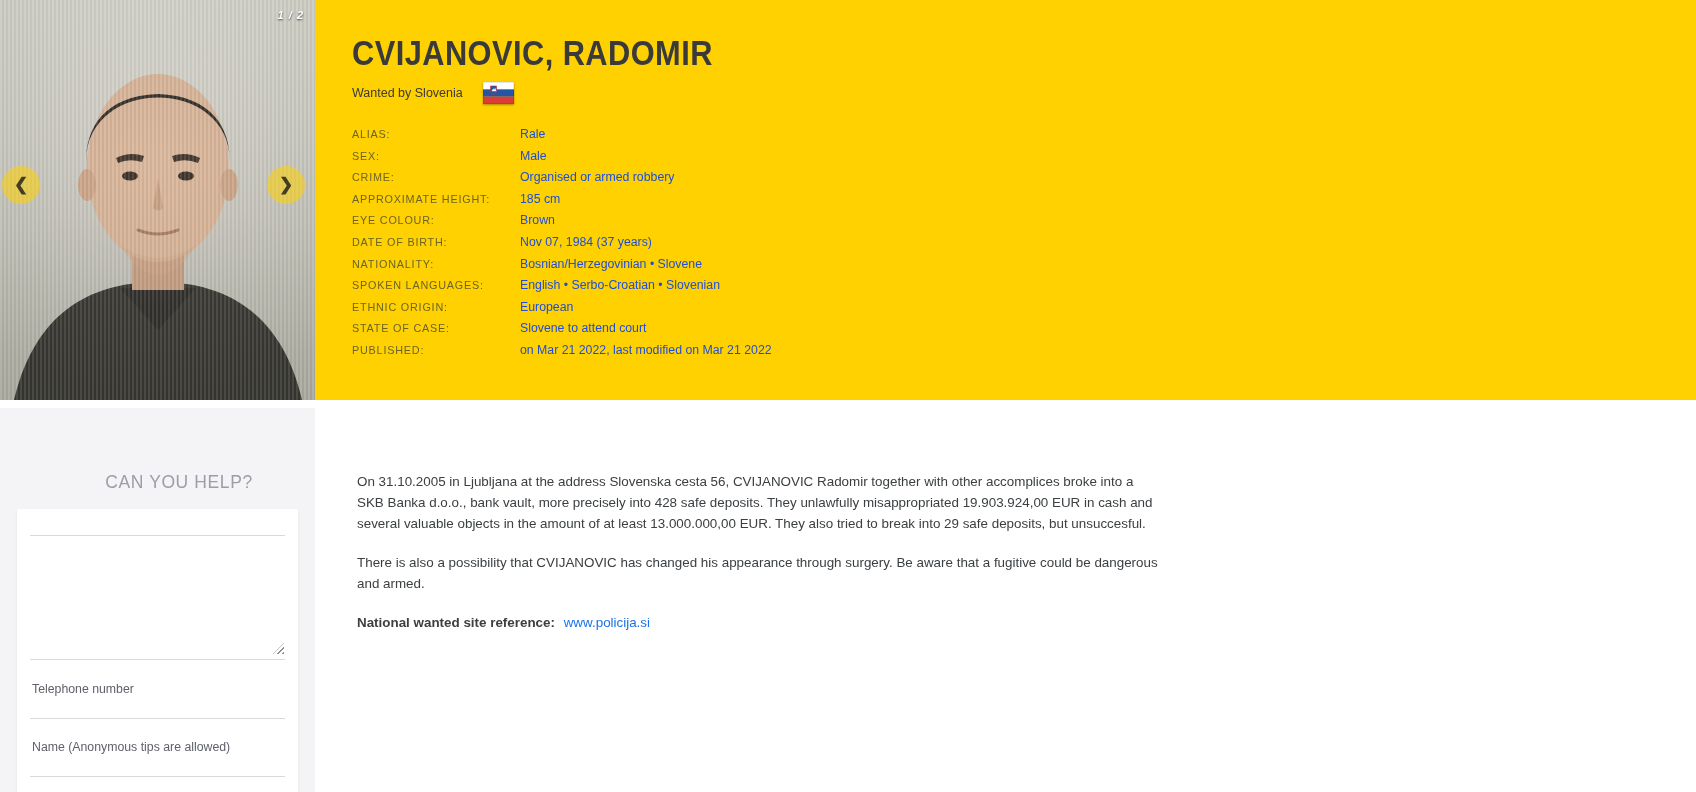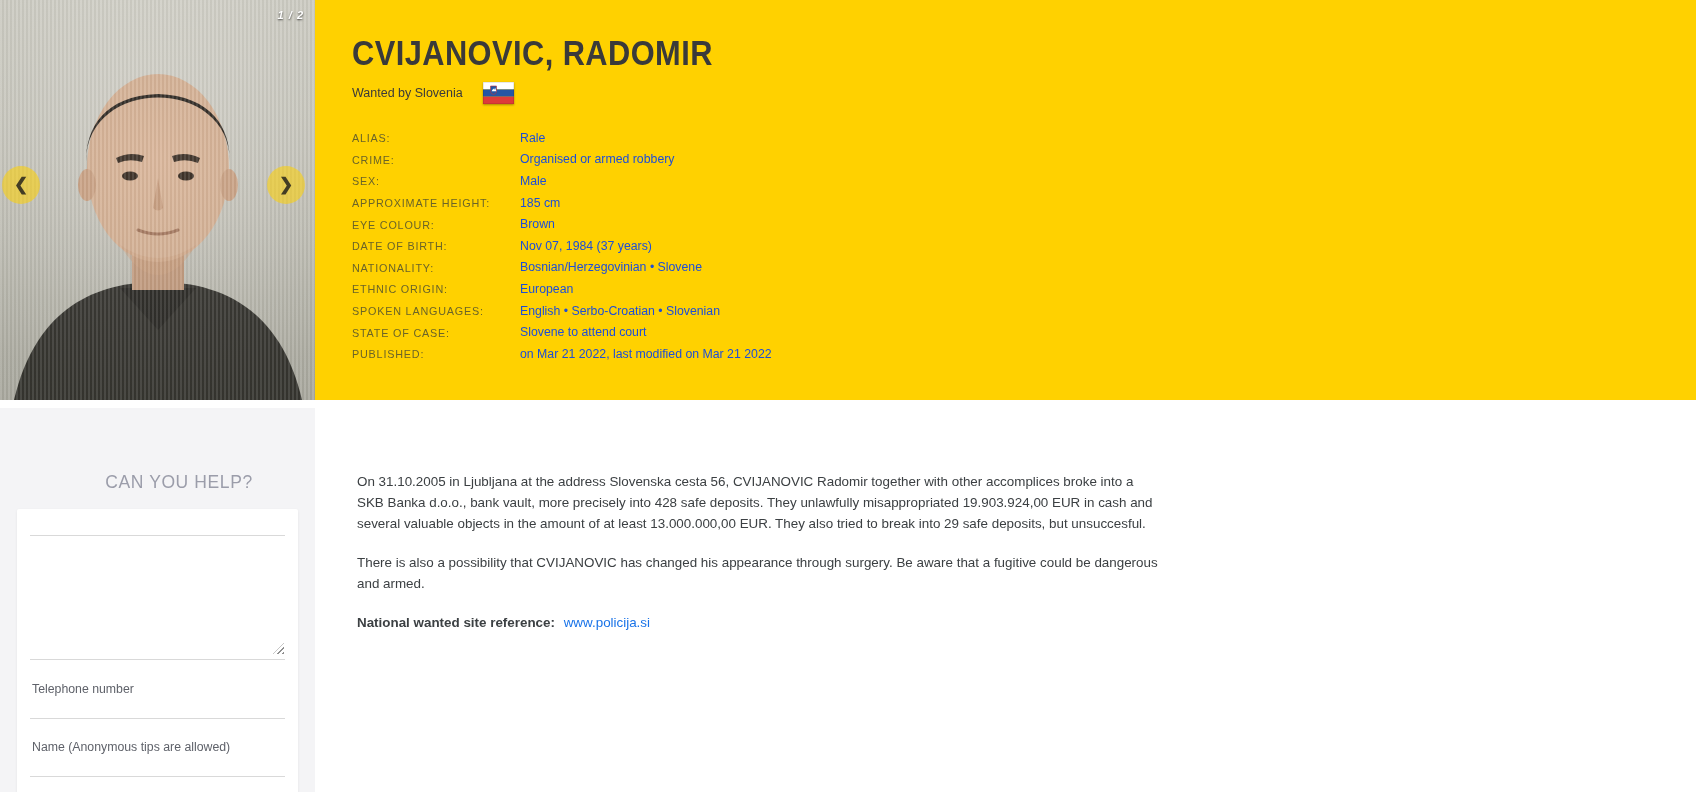--- a/index.html
+++ b/index.html
@@ -27,21 +27,21 @@
   .nav-next { right:10px; }
 
   .yellow-panel { flex:1; background:#ffd100; padding-left:37px; }
   .wanted-name { margin:33px 0 0; font-size:35px; font-weight:bold; color:#3a3a3a; letter-spacing:0.5px;
     white-space:nowrap; transform:scaleX(0.88); transform-origin:left center; }
   .wanted-by-row { display:flex; align-items:center; gap:20px; margin-top:9px; }
   .wanted-by-text { font-size:12.5px; color:#3a3a3a; }
   .flag { width:31px; height:22px; box-shadow:0 1px 2px rgba(0,0,0,0.35); display:block; }
 
   .details { margin-top:23px; }
-  .detail-row { display:flex; align-items:center; height:21.6px; }
+  .detail-row { display:flex; align-items:flex-start; height:21.6px; }
   .detail-label { flex:0 0 168px; width:168px; font-size:10.8px; letter-spacing:0.8px; color:#6b6428; padding-top:1px; }
   .detail-value { font-size:12.3px; color:#1d4ed8; }
 
   
   .bottom { display:flex; height:392px; }
 
   .sidebar { flex:0 0 315px; width:315px; background:#f4f4f6; border-top:8px solid #fff; }
   .sidebar-heading { margin:64px 0 8px; text-align:center; font-size:17.5px; font-weight:400;
     color:#9b9daa; letter-spacing:0.6px;padding-left:43px; }
   .form-card { margin:16px 17px 0; height:330px; background:#fff; border-radius:2px;
@@ -128,50 +128,50 @@
           <rect x="0" y="0" width="31" height="22" fill="none" stroke="rgba(0,0,0,0.18)" stroke-width="1"></rect>
         </svg>
       </div>
 
       <div class="details">
         <div class="detail-row">
           <span class="detail-label">ALIAS:</span>
           <span class="detail-value">Rale</span>
         </div>
         <div class="detail-row">
+          <span class="detail-label">SEX:</span>
+          <span class="detail-value">Male</span>
+        </div>
+        <div class="detail-row">
           <span class="detail-label">CRIME:</span>
           <span class="detail-value">Organised or armed robbery</span>
         </div>
         <div class="detail-row">
-          <span class="detail-label">SEX:</span>
-          <span class="detail-value">Male</span>
-        </div>
-        <div class="detail-row">
           <span class="detail-label">APPROXIMATE HEIGHT:</span>
           <span class="detail-value">185 cm</span>
         </div>
         <div class="detail-row">
           <span class="detail-label">EYE COLOUR:</span>
           <span class="detail-value">Brown</span>
         </div>
         <div class="detail-row">
           <span class="detail-label">DATE OF BIRTH:</span>
           <span class="detail-value">Nov 07, 1984 (37 years)</span>
         </div>
         <div class="detail-row">
           <span class="detail-label">NATIONALITY:</span>
           <span class="detail-value">Bosnian/Herzegovinian • Slovene</span>
         </div>
         <div class="detail-row">
+          <span class="detail-label">SPOKEN LANGUAGES:</span>
+          <span class="detail-value">English • Serbo-Croatian • Slovenian</span>
+        </div>
+        <div class="detail-row">
           <span class="detail-label">ETHNIC ORIGIN:</span>
           <span class="detail-value">European</span>
-        </div>
-        <div class="detail-row">
-          <span class="detail-label">SPOKEN LANGUAGES:</span>
-          <span class="detail-value">English • Serbo-Croatian • Slovenian</span>
         </div>
         <div class="detail-row">
           <span class="detail-label">STATE OF CASE:</span>
           <span class="detail-value">Slovene to attend court</span>
         </div>
         <div class="detail-row">
           <span class="detail-label">PUBLISHED:</span>
           <span class="detail-value">on Mar 21 2022, last modified on Mar 21 2022</span>
         </div>
       </div>

